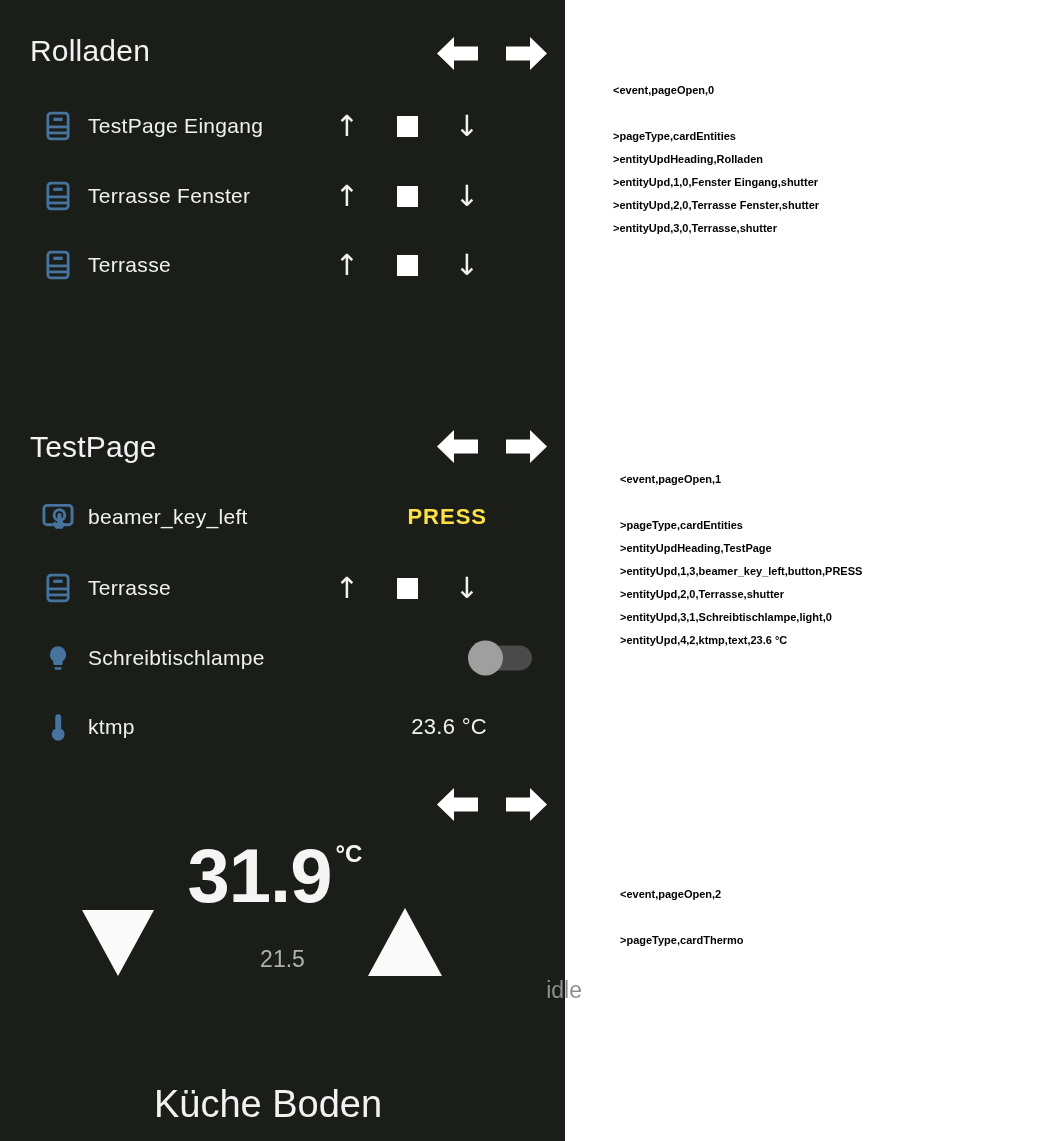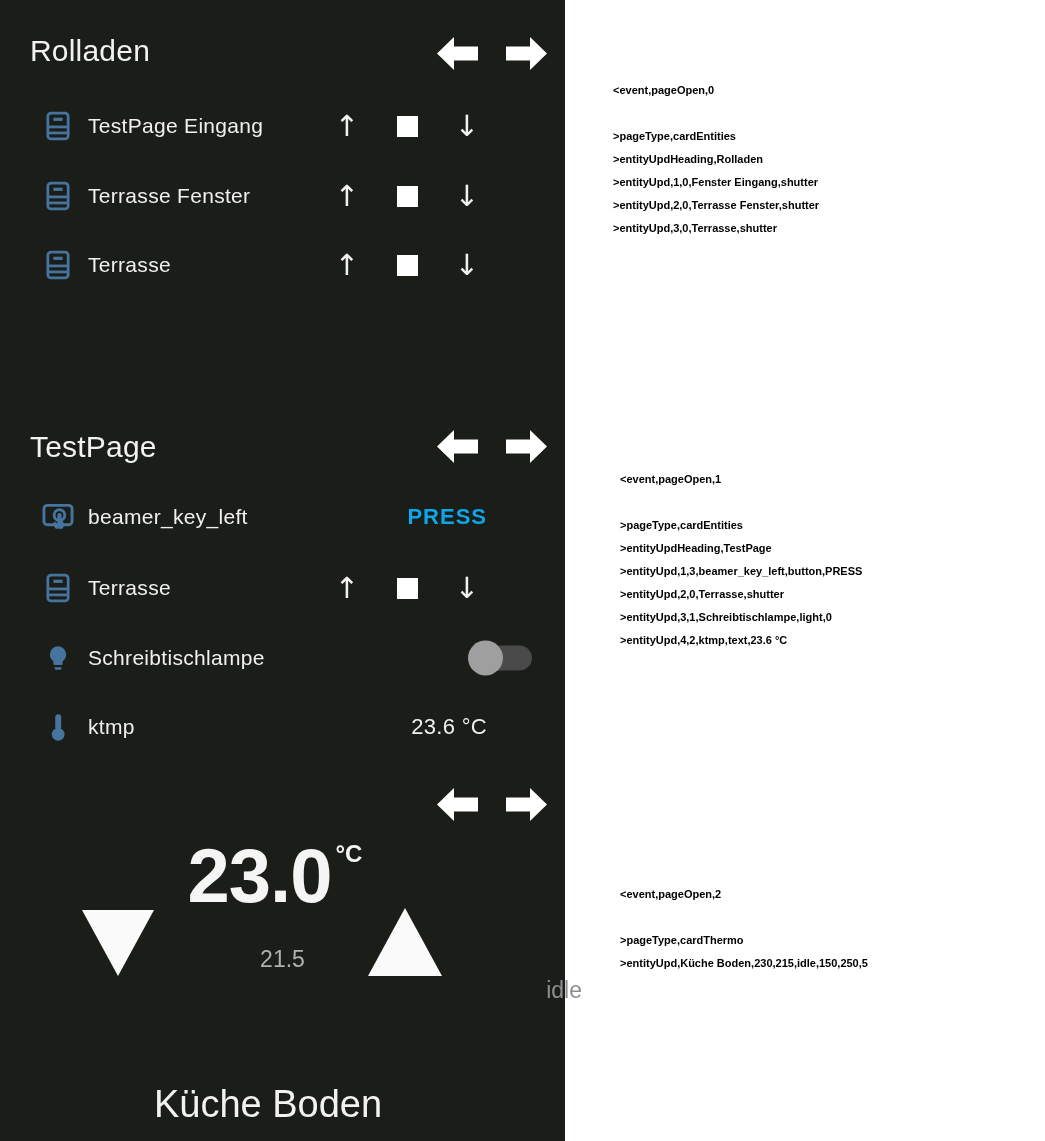--- a/index.html
+++ b/index.html
@@ -21,21 +21,21 @@
   .e-name { position:absolute; left:88px; top:0; height:100%; display:flex; align-items:center;
             font-size:21px; color:#f0f0f0; letter-spacing:0.3px; }
   .sh-btn { position:absolute; top:0; height:100%; display:flex; align-items:center; justify-content:center; cursor:pointer; }
   .sh-up   { left:328px; width:38px; }
   .sh-stop { left:392px; width:30px; }
   .sh-down { left:448px; width:38px; }
   .ctl-arrow { font-family:"DejaVu Sans", sans-serif; font-size:29px; font-weight:400; color:#f2f2f2; }
   .stop-square { width:21px; height:21px; background:#ffffff; }
   .e-value { position:absolute; right:78px; top:0; height:100%; display:flex; align-items:center;
              font-size:22px; letter-spacing:0.3px; }
-  .value-press { color:#0ea5e9; font-weight:700; letter-spacing:1px; cursor:pointer; }
+  .value-press { color:#fde047; font-weight:700; letter-spacing:1px; cursor:pointer; }
   .value-text { color:#f0f0f0; }
 
   
   .toggle { position:absolute; left:468px; top:50%; transform:translateY(-50%); width:64px; height:35px; cursor:pointer; }
   .toggle-track { position:absolute; left:6px; top:5px; width:58px; height:25px; border-radius:13px; background:#4a4a4a; }
   .toggle-knob  { position:absolute; left:0; top:0; width:35px; height:35px; border-radius:50%; background:#9f9f9f; }
 
   
   .thermo-temp { position:absolute; left:0; top:838px; width:550px; text-align:center; color:#f5f5f5; }
   .t-big  { font-size:76px; font-weight:700; line-height:76px; letter-spacing:-1px; }
@@ -208,21 +208,21 @@
         <svg class="nav-btn" width="41" height="33" viewBox="0 0 41 33">
             <polygon points="0,16.5 17,0 17,9.5 41,9.5 41,23.5 17,23.5 17,33" fill="#ffffff"></polygon>
           </svg>
         <svg class="nav-btn" width="41" height="33" viewBox="0 0 41 33">
             <polygon points="41,16.5 24,0 24,9.5 0,9.5 0,23.5 24,23.5 24,33" fill="#ffffff"></polygon>
           </svg>
       </div>
     </section>
 
     <div class="thermo-temp">
-      <span class="t-big">23.0</span><span class="t-unit">°C</span>
+      <span class="t-big">31.9</span><span class="t-unit">°C</span>
     </div>
     <div class="tri tri-down"></div>
     <div class="tri tri-up"></div>
     <div class="thermo-target">21.5</div>
     <div class="thermo-state">idle</div>
     <div class="thermo-title">Küche Boden</div>
   </div>
 
   <div class="code-block" style="left:613px; top:79px;">
     <div class="code-line">&lt;event,pageOpen,0</div>
@@ -242,16 +242,15 @@
     <div class="code-line">&gt;entityUpd,1,3,beamer_key_left,button,PRESS</div>
     <div class="code-line">&gt;entityUpd,2,0,Terrasse,shutter</div>
     <div class="code-line">&gt;entityUpd,3,1,Schreibtischlampe,light,0</div>
     <div class="code-line">&gt;entityUpd,4,2,ktmp,text,23.6 °C</div>
   </div>
 
   <div class="code-block" style="left:620px; top:883px;">
     <div class="code-line">&lt;event,pageOpen,2</div>
     <div class="code-line"></div>
     <div class="code-line">&gt;pageType,cardThermo</div>
-    <div class="code-line">&gt;entityUpd,Küche Boden,230,215,idle,150,250,5</div>
   </div>
 
 </div>
 
 </body></html>

